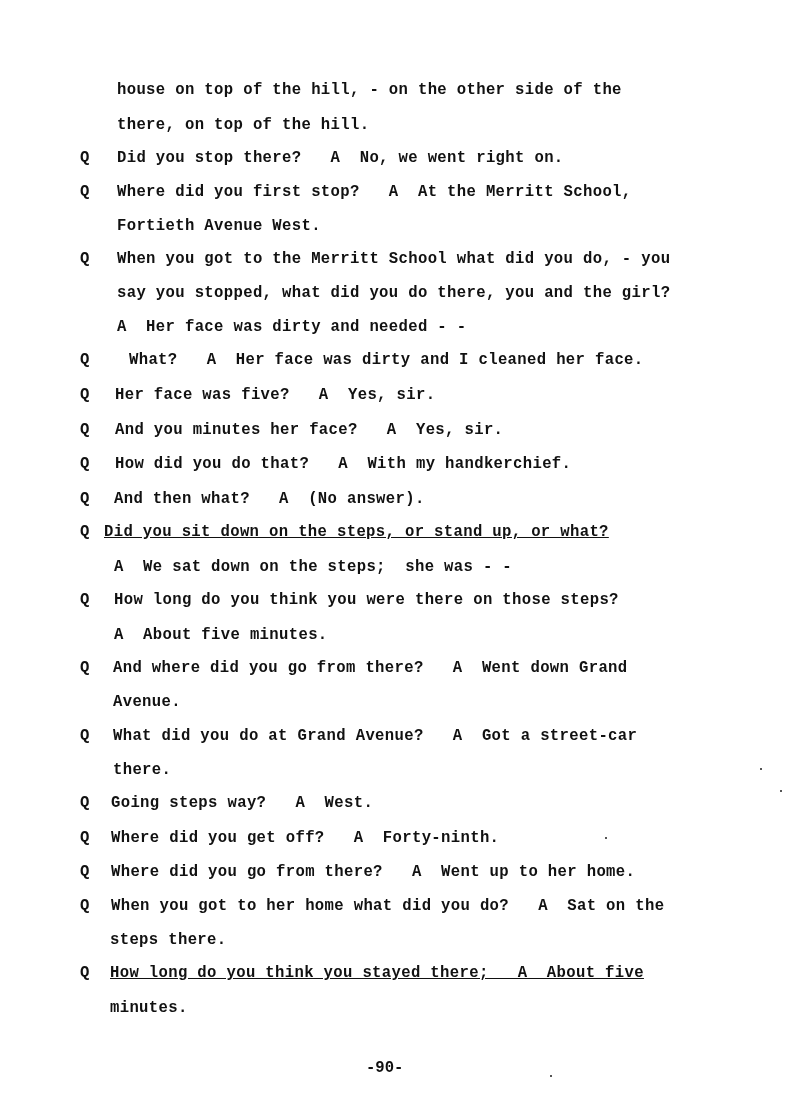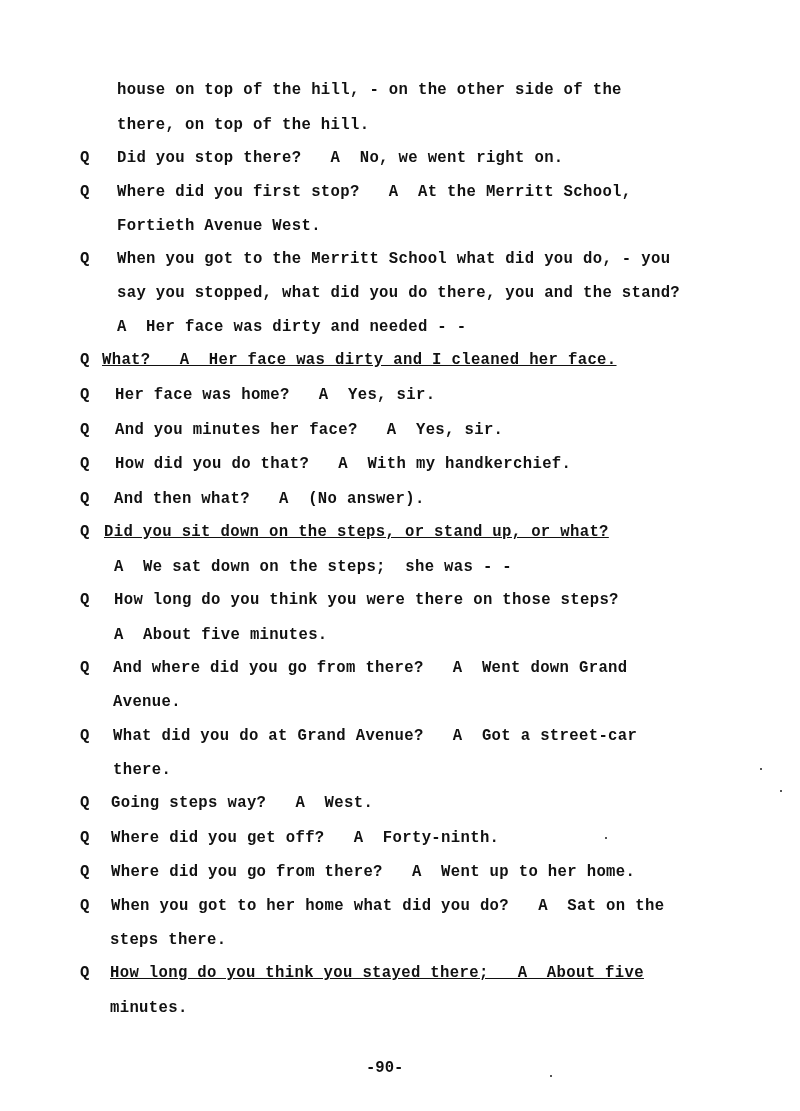--- a/index.html
+++ b/index.html
@@ -64,29 +64,29 @@
   <div class="line" style="left:117px; top:148px;">Did you stop there?   A  No, we went right on.</div>
 
   <div class="marker" style="top:182px;">Q</div>
   <div class="line" style="left:117px; top:182px;">Where did you first stop?   A  At the Merritt School,</div>
 
   <div class="line" style="left:117px; top:216px;">Fortieth Avenue West.</div>
 
   <div class="marker" style="top:249px;">Q</div>
   <div class="line" style="left:117px; top:249px;">When you got to the Merritt School what did you do, - you</div>
 
-  <div class="line" style="left:117px; top:283px;">say you stopped, what did you do there, you and the stand?</div>
+  <div class="line" style="left:117px; top:283px;">say you stopped, what did you do there, you and the girl?</div>
 
   <div class="line" style="left:117px; top:317px;">A  Her face was dirty and needed - -</div>
 
   <div class="marker" style="top:350px;">Q</div>
-  <div class="line" style="left:102px; top:350px;text-decoration:underline;">What?   A  Her face was dirty and I cleaned her face.</div>
+  <div class="line" style="left:129px; top:350px;">What?   A  Her face was dirty and I cleaned her face.</div>
 
   <div class="marker" style="top:385px;">Q</div>
-  <div class="line" style="left:115px; top:385px;">Her face was home?   A  Yes, sir.</div>
+  <div class="line" style="left:115px; top:385px;">Her face was five?   A  Yes, sir.</div>
 
   <div class="marker" style="top:420px;">Q</div>
   <div class="line" style="left:115px; top:420px;">And you minutes her face?   A  Yes, sir.</div>
 
   <div class="marker" style="top:454px;">Q</div>
   <div class="line" style="left:115px; top:454px;">How did you do that?   A  With my handkerchief.</div>
 
   <div class="marker" style="top:489px;">Q</div>
   <div class="line" style="left:114px; top:489px;">And then what?   A  (No answer).</div>
 

